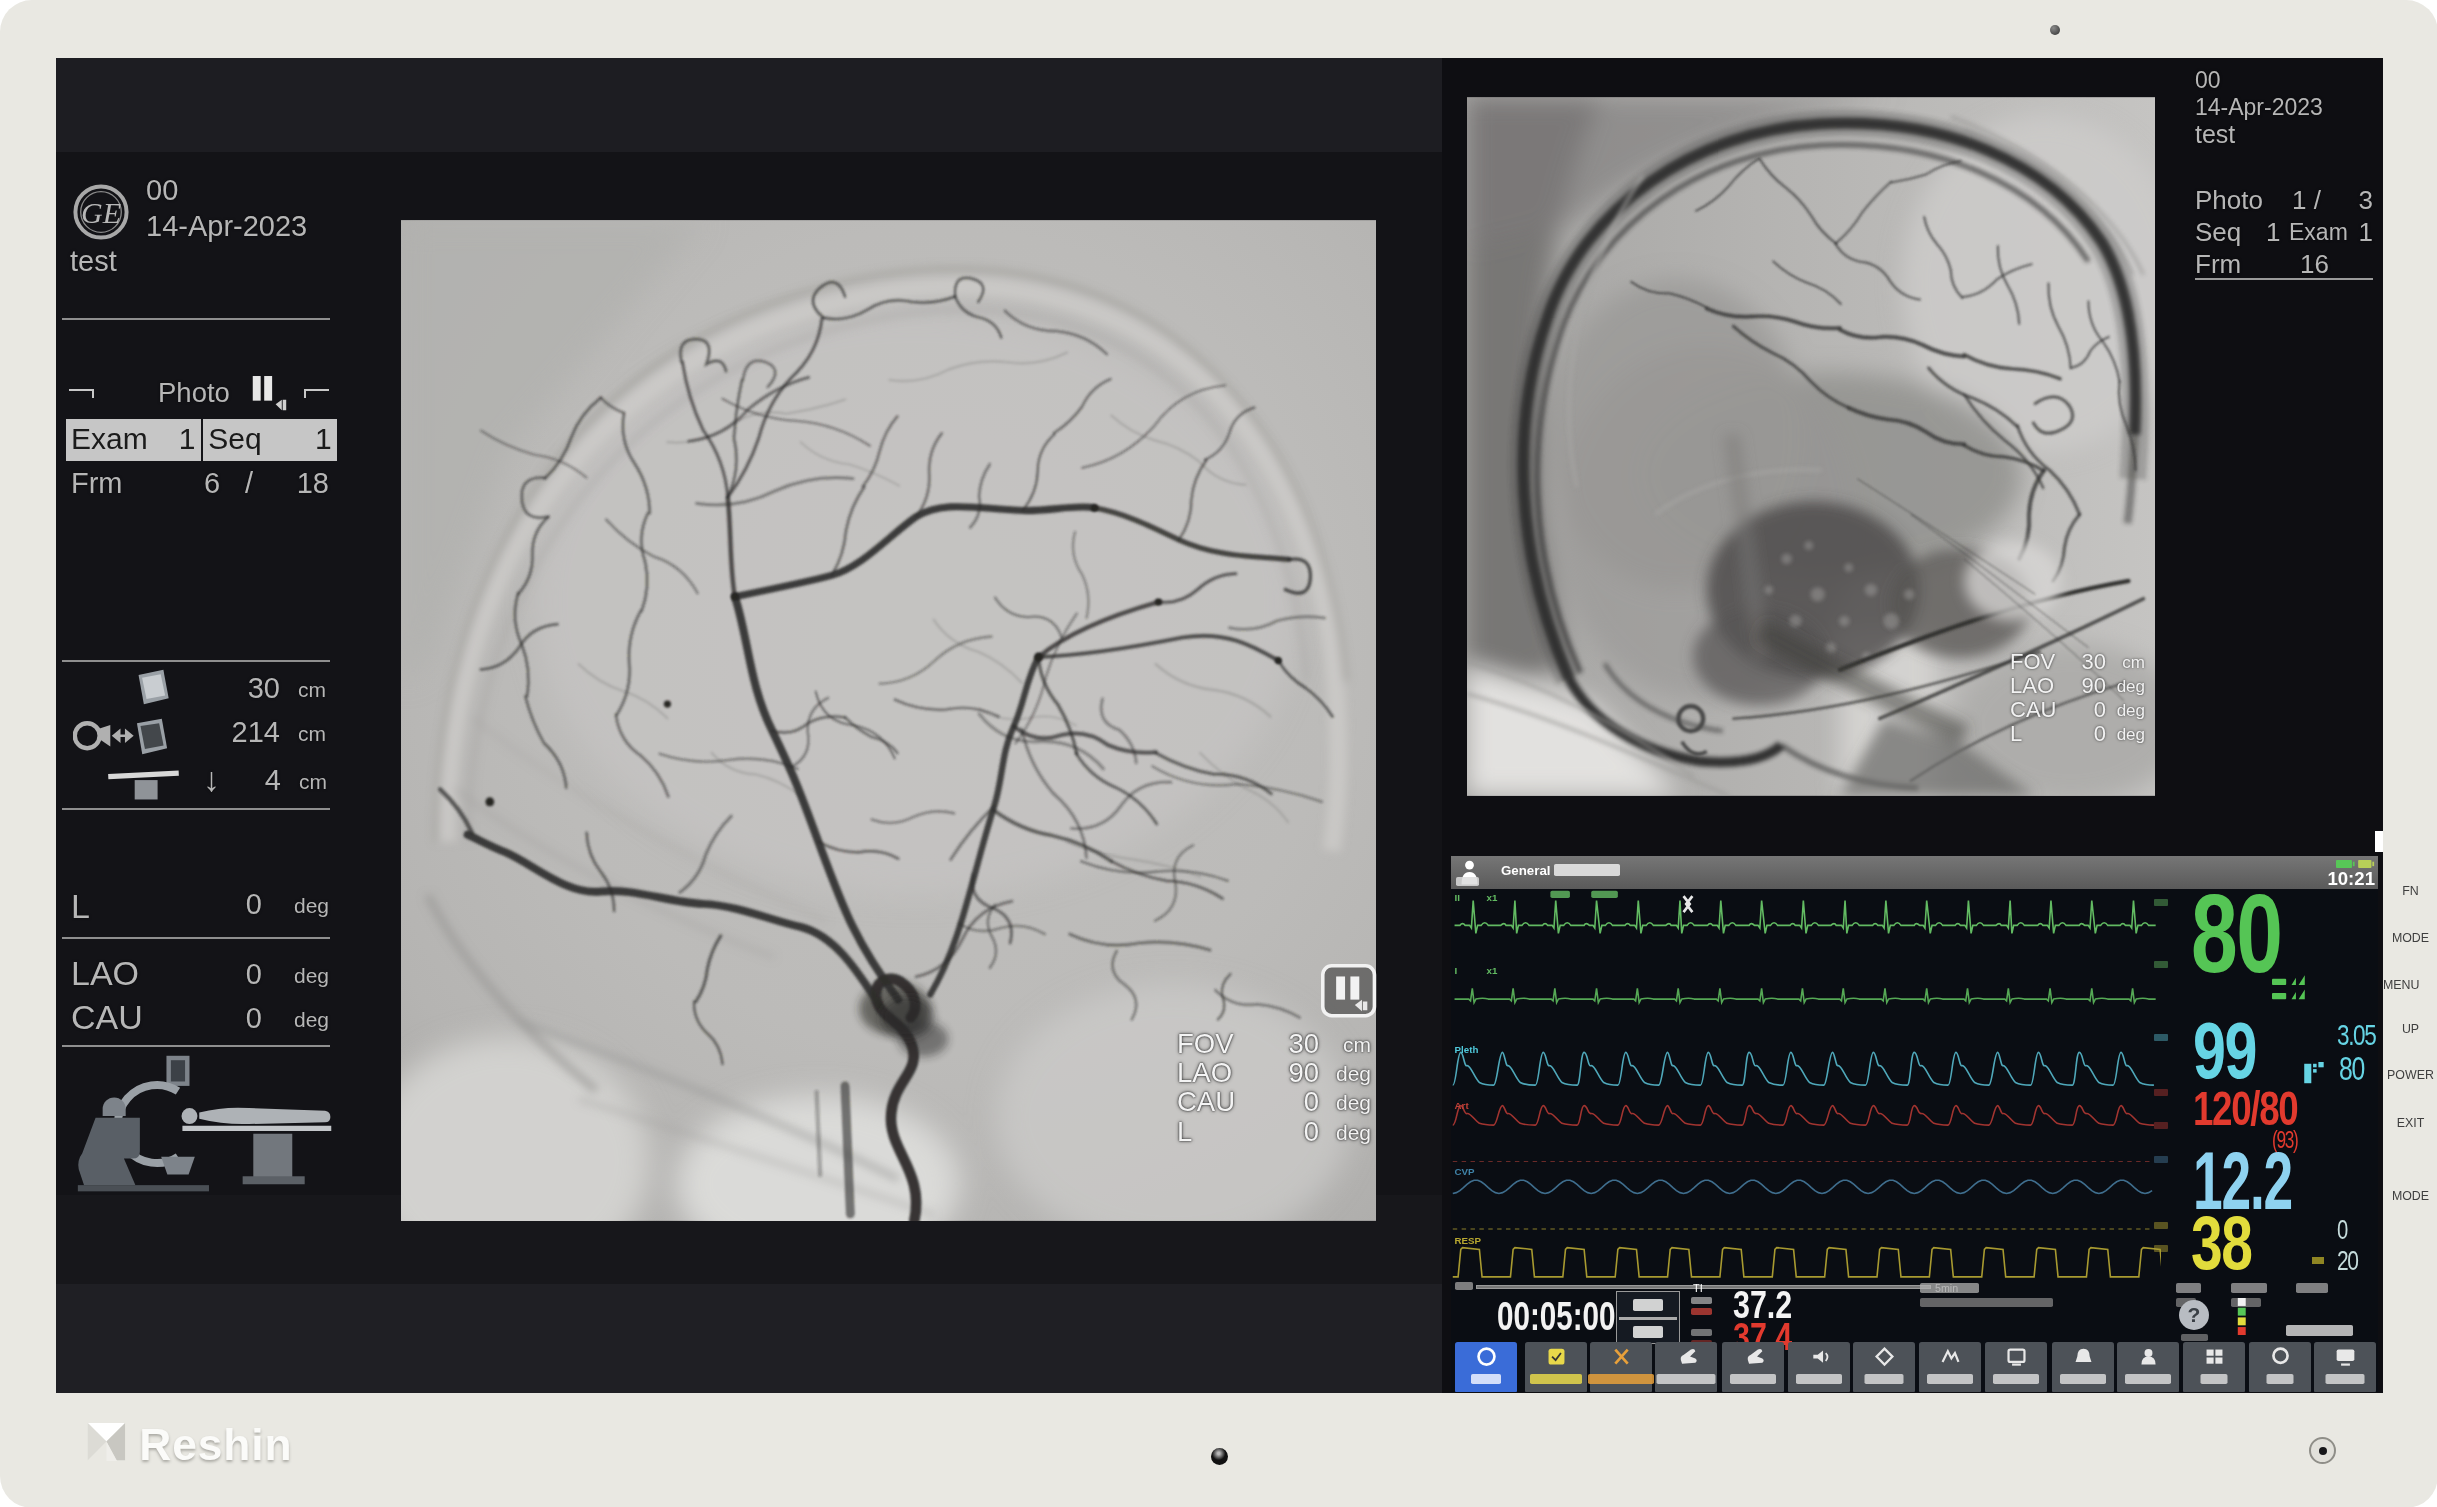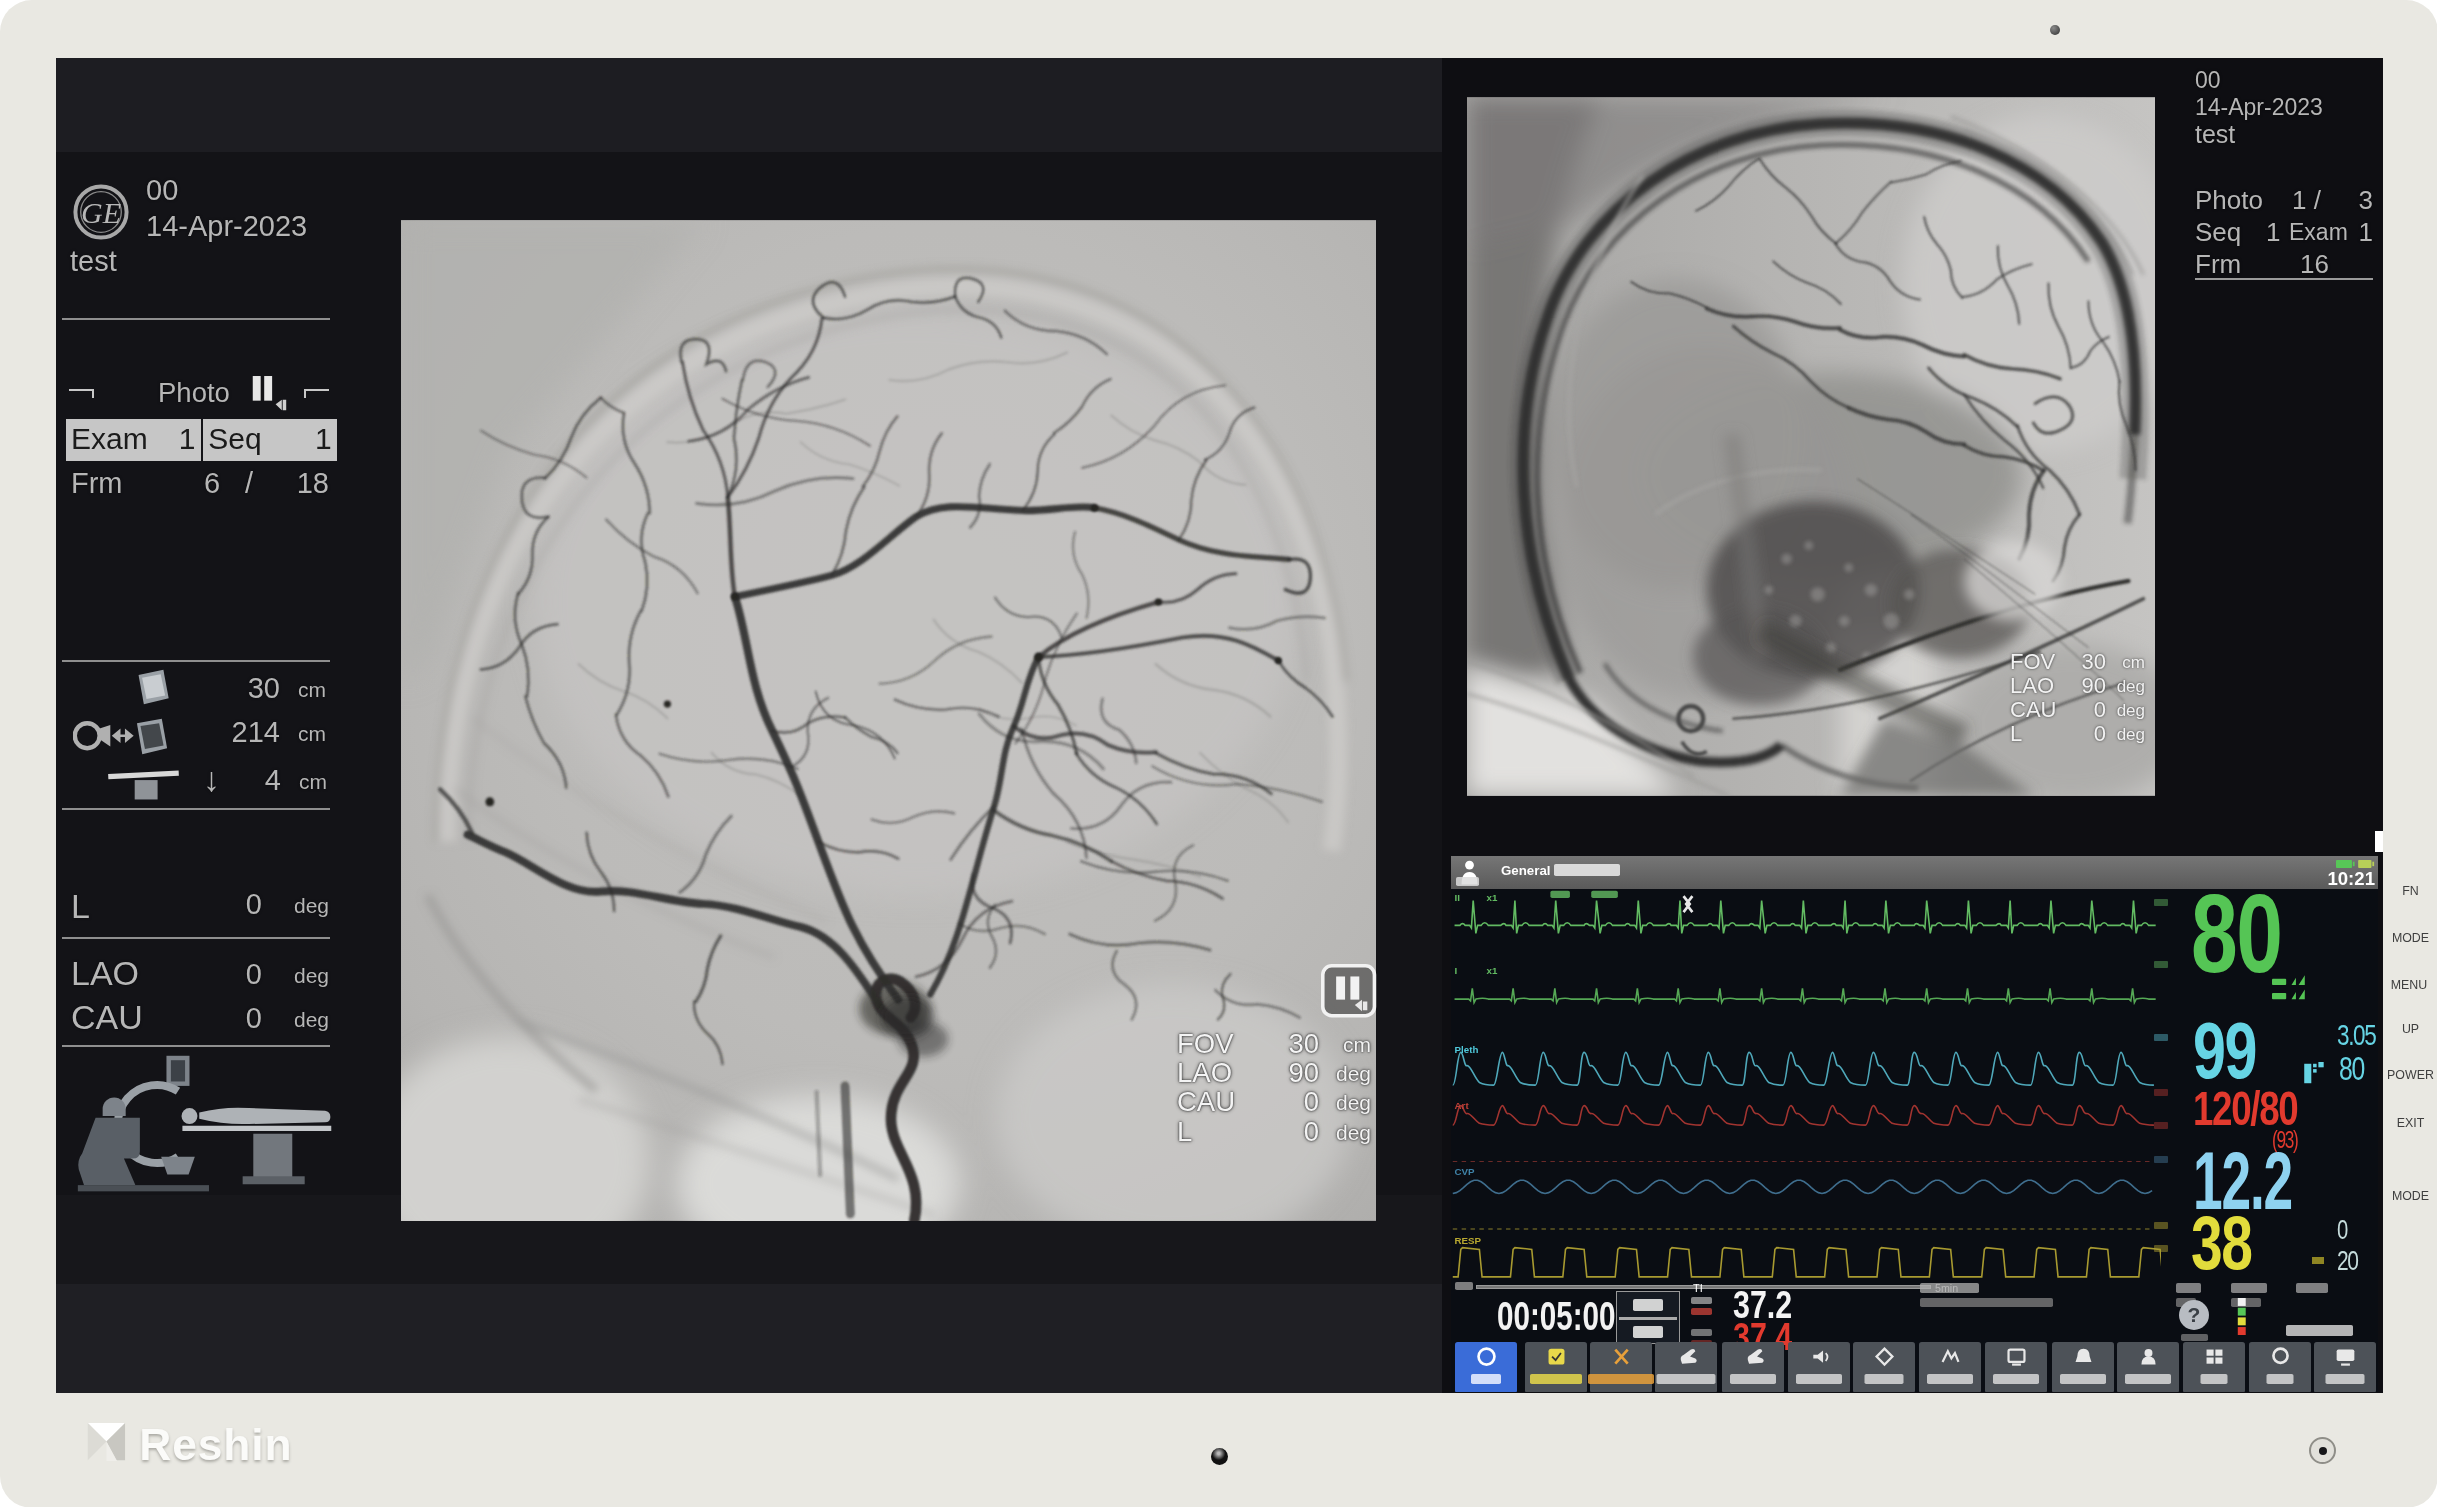--- a/index.html
+++ b/index.html
@@ -584,21 +584,21 @@
           <rect x="5" y="4" width="20" height="13" rx="2" fill="#e8e8e8"></rect>
           <path d="M10 21 h10" stroke="#e8e8e8" stroke-width="2.5"></path>
         </svg>
 <div style="position:absolute;left:50%;transform:translateX(-50%);top:32px;width:39px;height:9.8px;background:#d8d8d8;opacity:.85;border-radius:1.8px"></div>
 </div>
 </div>
 <div class="abs" style="left:2319px;top:773px;width:8px;height:21px;background:#fff"></div>
 </div>
 <div class="abs" style="left:2383px;top:884px;width:55px;text-align:center;color:#3f3f3f;font-size:12.4px">FN</div>
 <div class="abs" style="left:2383px;top:931px;width:55px;text-align:center;color:#3f3f3f;font-size:12.4px">MODE</div>
-<div class="abs" style="left:2383px;top:978px;width:52px;text-align:center;color:#3f3f3f;font-size:12.4px">MENU</div>
+<div class="abs" style="left:2383px;top:978px;width:52px;color:#3f3f3f;font-size:12.4px">MENU</div>
 <div class="abs" style="left:2383px;top:1022px;width:55px;text-align:center;color:#3f3f3f;font-size:12.4px">UP</div>
 <div class="abs" style="left:2383px;top:1068px;width:55px;text-align:center;color:#3f3f3f;font-size:12.4px">POWER</div>
 <div class="abs" style="left:2383px;top:1116px;width:55px;text-align:center;color:#3f3f3f;font-size:12.4px">EXIT</div>
 <div class="abs" style="left:2383px;top:1189px;width:55px;text-align:center;color:#3f3f3f;font-size:12.4px">MODE</div>
 <svg class="abs" style="left:86px;top:1421px" width="222" height="50" viewBox="0 0 250 56">
 <path d="M2 2 h42 l-21 21 z" fill="#ffffff"></path>
 <path d="M2 2 l21 21 l-21 21 z" fill="#dcdbd5"></path>
 <path d="M23 23 l21 -21 v42 q0 0 -10 0 z" fill="#c8c7c1"></path>
 <path d="M23 23 l12 22 h-12 z" fill="#efeeea"></path>
 <text x="60" y="44" font-size="50" font-weight="bold" fill="#fbfbf9" letter-spacing="1" style="text-shadow:0 2px 3px #aaa9a3">Reshin</text>

